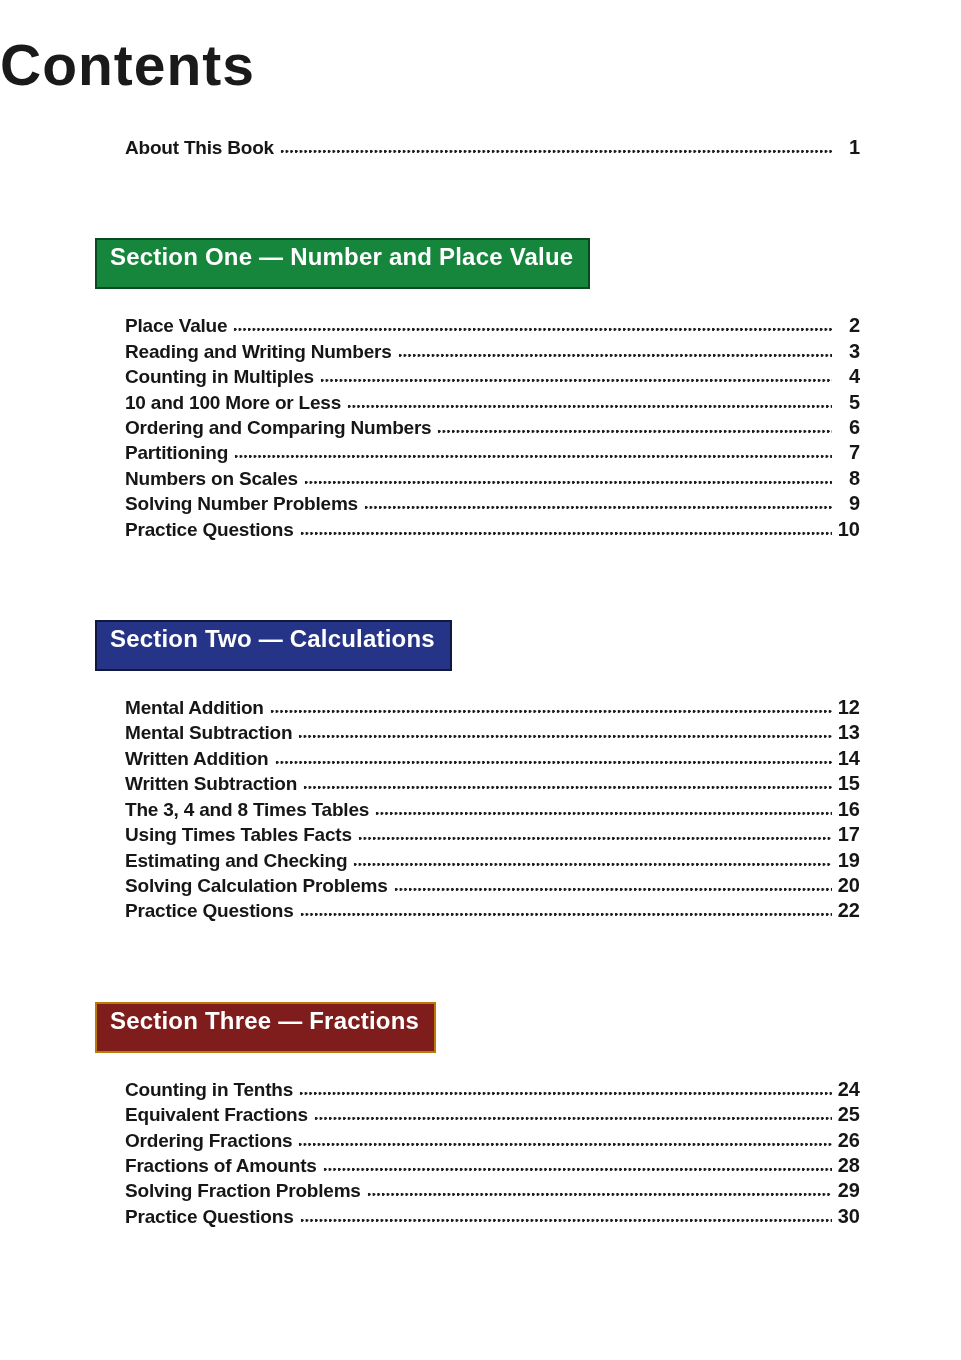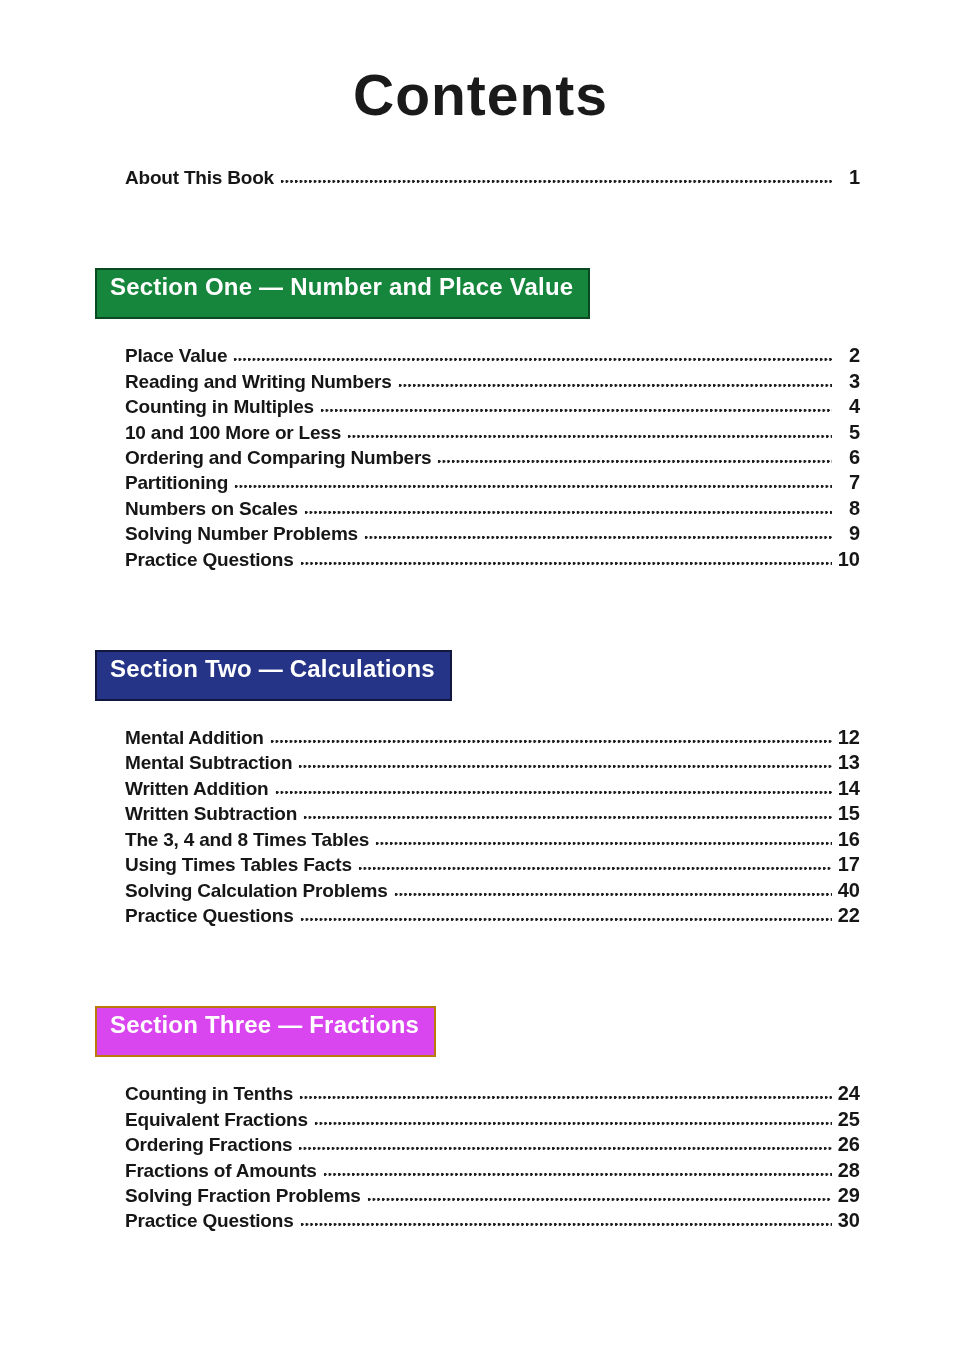--- a/index.html
+++ b/index.html
@@ -10,22 +10,22 @@
   body {
     width: 961px;
     height: 1360px;
     position: relative;
     font-family: "Liberation Sans", sans-serif;
     color: #161616;
     overflow: hidden;
   }
   .page-title {
     margin: 0;
-    padding-top: 62px;
-    text-align: center;
+    padding-top: 32px;
+    text-align: left;
     font-size: 57px;
     font-weight: bold;
     letter-spacing: 1px;
     color: #1a1a1a;
   }
   .front-matter {
     margin: 37px 101px 0 125px;
   }
   .toc-row {
     display: flex;
@@ -161,31 +161,36 @@
             <span class="label">The 3, 4 and 8 Times Tables</span>
             <span class="dots"></span>
             <span class="pagenum">16</span>
           </div>
           <div class="toc-row">
             <span class="label">Using Times Tables Facts</span>
             <span class="dots"></span>
             <span class="pagenum">17</span>
           </div>
           <div class="toc-row">
+            <span class="label">Estimating and Checking</span>
+            <span class="dots"></span>
+            <span class="pagenum">19</span>
+          </div>
+          <div class="toc-row">
             <span class="label">Solving Calculation Problems</span>
             <span class="dots"></span>
-            <span class="pagenum">40</span>
+            <span class="pagenum">20</span>
           </div>
           <div class="toc-row">
             <span class="label">Practice Questions</span>
             <span class="dots"></span>
             <span class="pagenum">22</span>
           </div>
         </div></section>
-      <section class="toc-section"><div class="section-header" style="background-color: #d946ef; border-color: rgb(186, 122, 10);">Section Three — Fractions</div><div class="entries">
+      <section class="toc-section"><div class="section-header" style="background-color: #7f1d1d; border-color: rgb(186, 122, 10);">Section Three — Fractions</div><div class="entries">
           <div class="toc-row">
             <span class="label">Counting in Tenths</span>
             <span class="dots"></span>
             <span class="pagenum">24</span>
           </div>
           <div class="toc-row">
             <span class="label">Equivalent Fractions</span>
             <span class="dots"></span>
             <span class="pagenum">25</span>
           </div>

